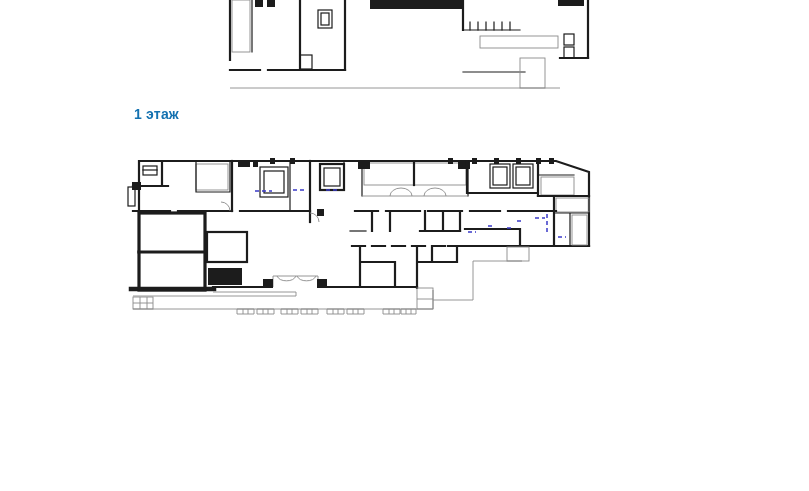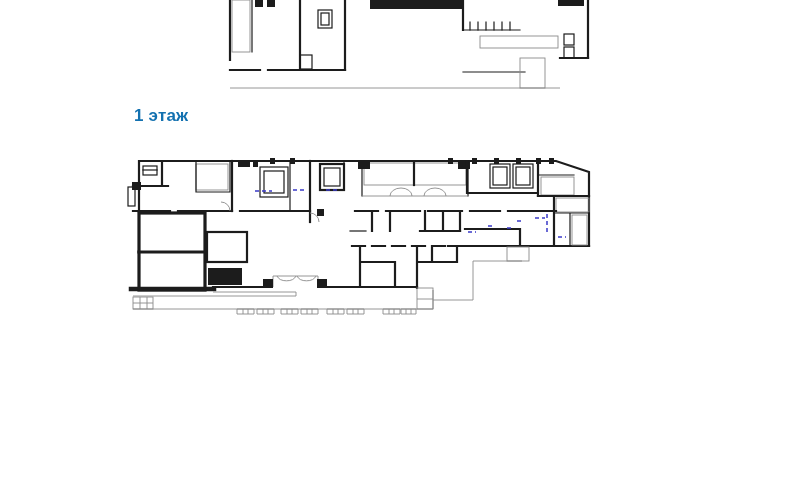--- a/index.html
+++ b/index.html
@@ -9,21 +9,21 @@
     --thin:#8a8a8a;
     --hatch:#5a5a5a;
     --symbol-blue:#3a3ac8;
   }
   *{margin:0;padding:0;box-sizing:border-box;}
   html,body{width:809px;height:491px;background:var(--bg);overflow:hidden;
     font-family:"Liberation Sans",sans-serif;}
   .page{position:relative;width:809px;height:491px;background:var(--bg);}
   .heading{
     position:absolute;left:134px;top:106px;
-    font-size:17px;font-weight:700;color:var(--accent);
+    font-size:14px;font-weight:700;color:var(--accent);
     letter-spacing:.2px;
   }
   svg.plan{position:absolute;left:0;top:0;}
   .w{fill:none;stroke:var(--wall);stroke-width:2.2;stroke-linecap:square;}
   .w3{fill:none;stroke:var(--wall);stroke-width:3.2;stroke-linecap:square;}
   .w4{fill:none;stroke:var(--wall);stroke-width:4.5;stroke-linecap:square;}
   .w1{fill:none;stroke:var(--wall);stroke-width:1.2;stroke-linecap:square;}
   .t{fill:none;stroke:var(--thin);stroke-width:0.9;}
   .fb{fill:var(--wall);stroke:none;}
   .b{fill:none;stroke:var(--symbol-blue);stroke-width:1.5;stroke-dasharray:4 3;}

